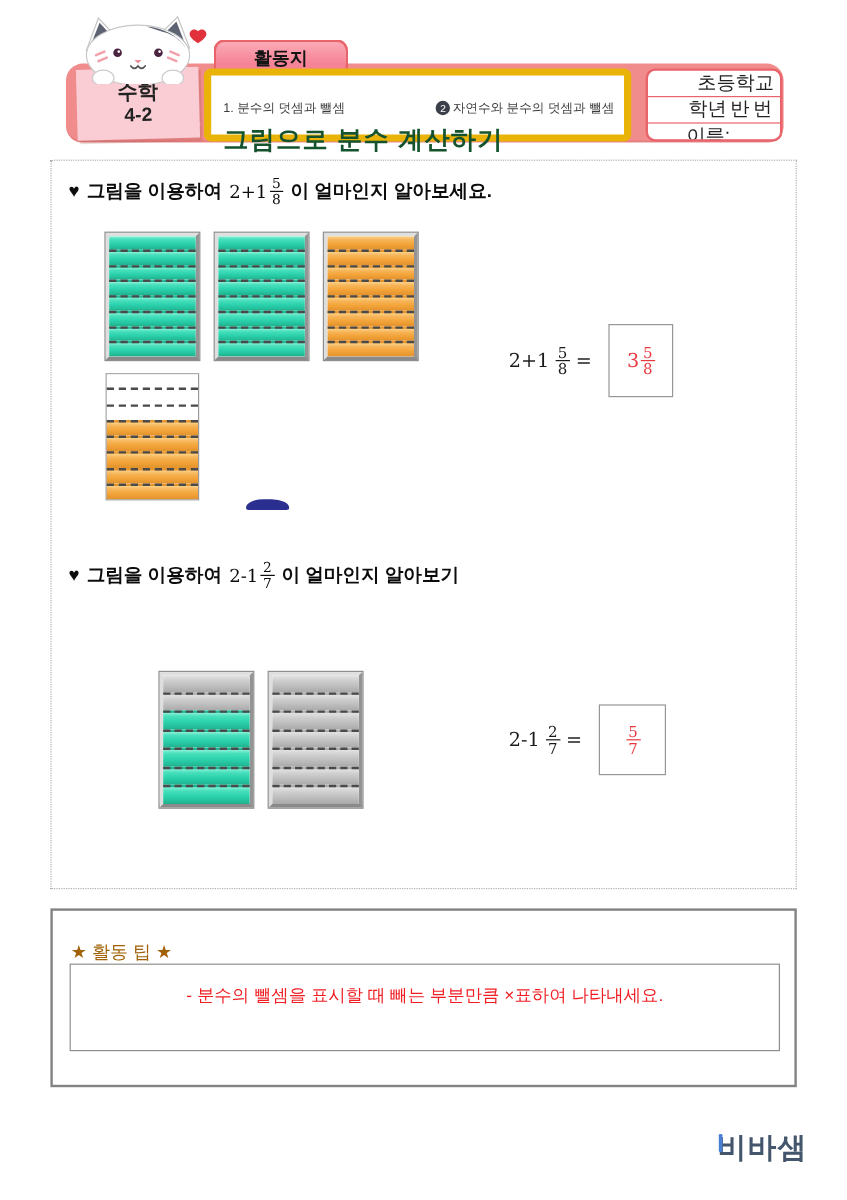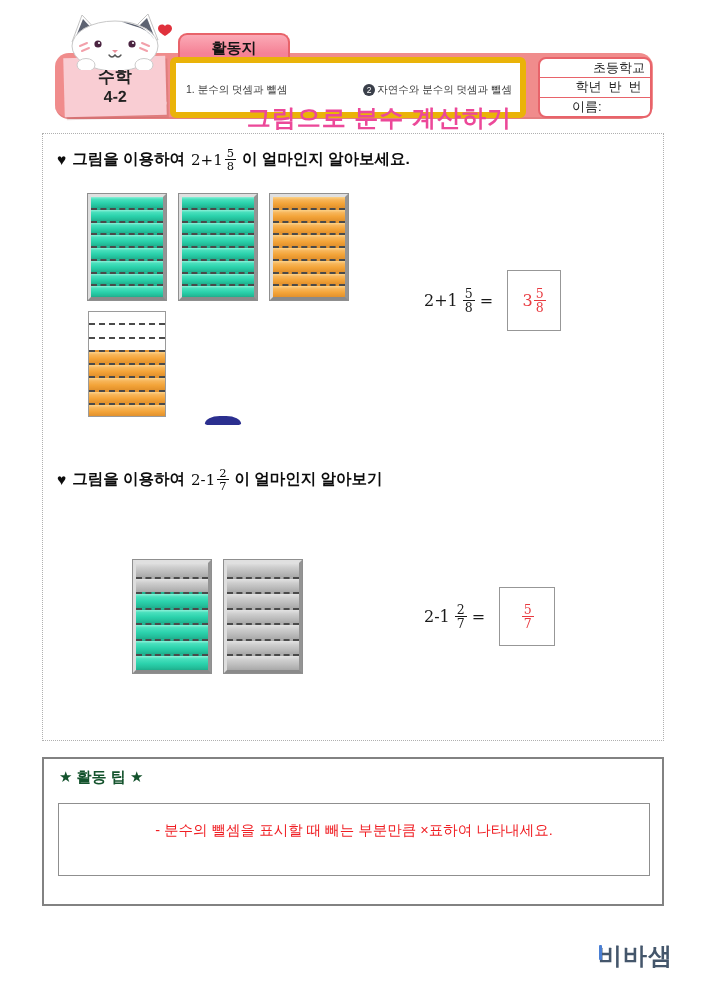--- a/index.html
+++ b/index.html
@@ -27,25 +27,25 @@
   .tab { position:absolute; left:178px; top:33px; width:112px; height:28px; z-index:2;
          background:linear-gradient(180deg,#fbaab6 0%,#f58296 70%); border:2px solid #e8636a;
          border-bottom:none; border-radius:9px 9px 0 0; display:flex; align-items:center;
          justify-content:center; font-size:15px; font-weight:bold; color:#151515; }
   .titlebox { position:absolute; left:170px; top:57px; width:356px; height:61px; z-index:2;
               background:#fff; border:6px solid #eab308; border-radius:6px; padding:20px 8px 0 10px; }
   .unitrow { display:flex; justify-content:space-between; align-items:center; font-size:10.5px; color:#3c3c3c; }
   .circle-num { display:inline-flex; width:12px; height:12px; border-radius:50%; background:#3a3f4a;
                 color:#fff; font-size:8.5px; align-items:center; justify-content:center; margin-right:1px; }
   .unit-right { display:flex; align-items:center; gap:1px; }
-  .main-title { text-align:right; font-size:24px; font-weight:bold; color:#ec4899;
+  .main-title { text-align:left; font-size:21px; font-weight:bold; color:#14532d;
                 letter-spacing:1px; margin-top:5px; }
   .infobox { position:absolute; left:538px; top:57px; width:114px; height:61px; z-index:2;
              background:#fff; border:2px solid #e8636a; border-radius:8px; display:flex;
-             flex-direction:column; overflow:hidden; font-size:13px; color:#222; }
+             flex-direction:column; overflow:hidden; font-size:16px; color:#222; }
   .infobox .row { flex:1; display:flex; align-items:center; padding:0 5px; }
   .infobox .row + .row { border-top:1.5px solid #e8636a;padding-left:32px; }
   .infobox .r1 { justify-content:flex-end; }
   .infobox .r2 { justify-content:space-around; }
 
   
   .mainbox { position:absolute; left:42px; top:133px; width:622px; height:608px;
              border:1px dotted #b0b0b0; background:#fff; }
   .prob-head { position:absolute; display:flex; align-items:center; gap:6px;
                font-size:15.5px; font-weight:bold; color:#0c0c0c; }
@@ -75,21 +75,21 @@
   .equation { position:absolute; display:flex; align-items:center; gap:5px;
               font-family:"DejaVu Serif","Liberation Serif",serif; font-size:16px; color:#1a1a1a; }
   .ansbox { border:1px solid #979797; background:#fff; display:flex; align-items:center;
             justify-content:center; gap:1px; margin-left:9px; color:#e8393f;
             font-family:"DejaVu Serif","Liberation Serif",serif; }
   .ansbox .whole { font-size:16px; }
 
   
   .tipbox { position:absolute; left:42px; top:757px; width:622px; height:149px;
             border:2px solid #828282; background:#fff; }
-  .tip-head { position:absolute; left:15px; top:9px; font-size:15px; font-weight:bold; color:#14532d; }
+  .tip-head { position:absolute; left:15px; top:25px; font-size:15px; font-weight:normal; color:#a16207; }
   .tip-inner { position:absolute; left:14px; top:44px; width:592px; height:73px;
                border:1px solid #8f8f8f; padding:13px 26px 0 26px; }
   .tip-line { text-align:center; color:#f01e23; font-size:14.5px; line-height:27px; font-weight:500; }
 
   
   .visang { position:absolute; left:45px; top:946px; width:100px; height:34px;
             color:#29abe2; font-weight:bold; font-size:21px; letter-spacing:.5px; }
   .visang .dot { position:absolute; left:76px; top:21px; width:9px; height:9px;
                  border-radius:50%; background:#29abe2; }
   .visang .tick { position:absolute; left:87px; top:-2px; width:3px; height:6px;

